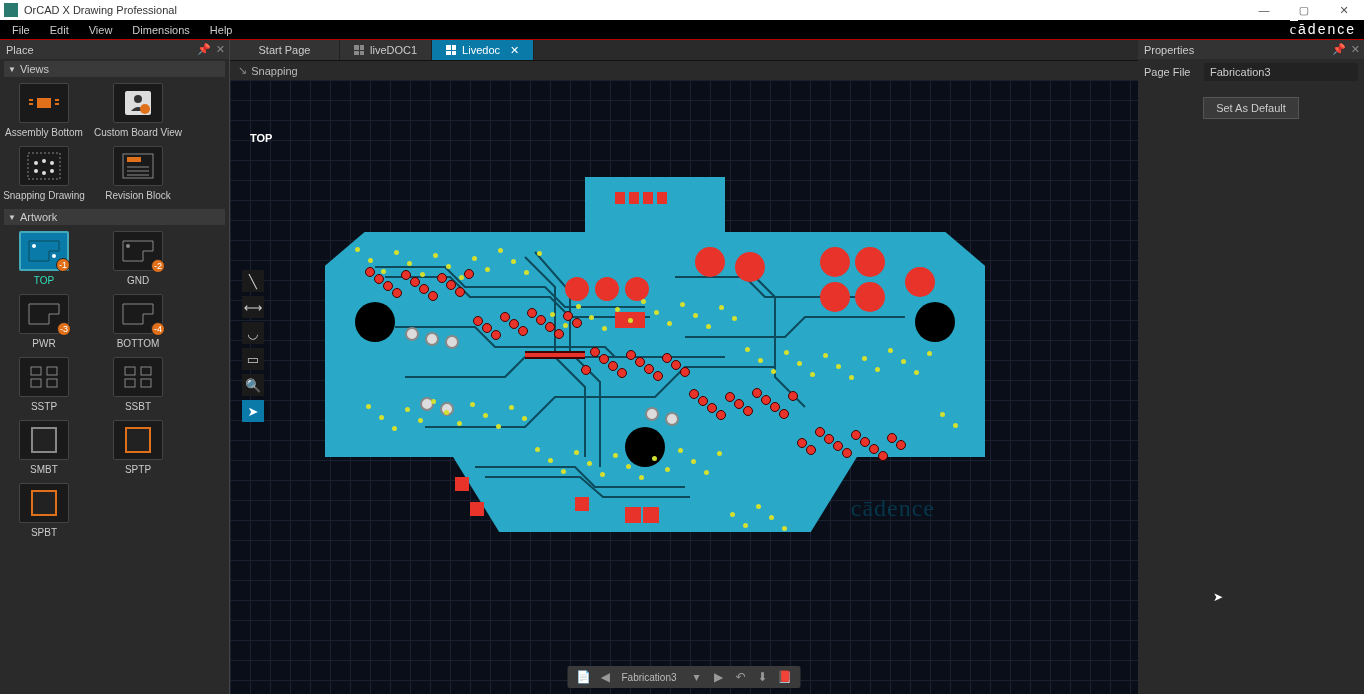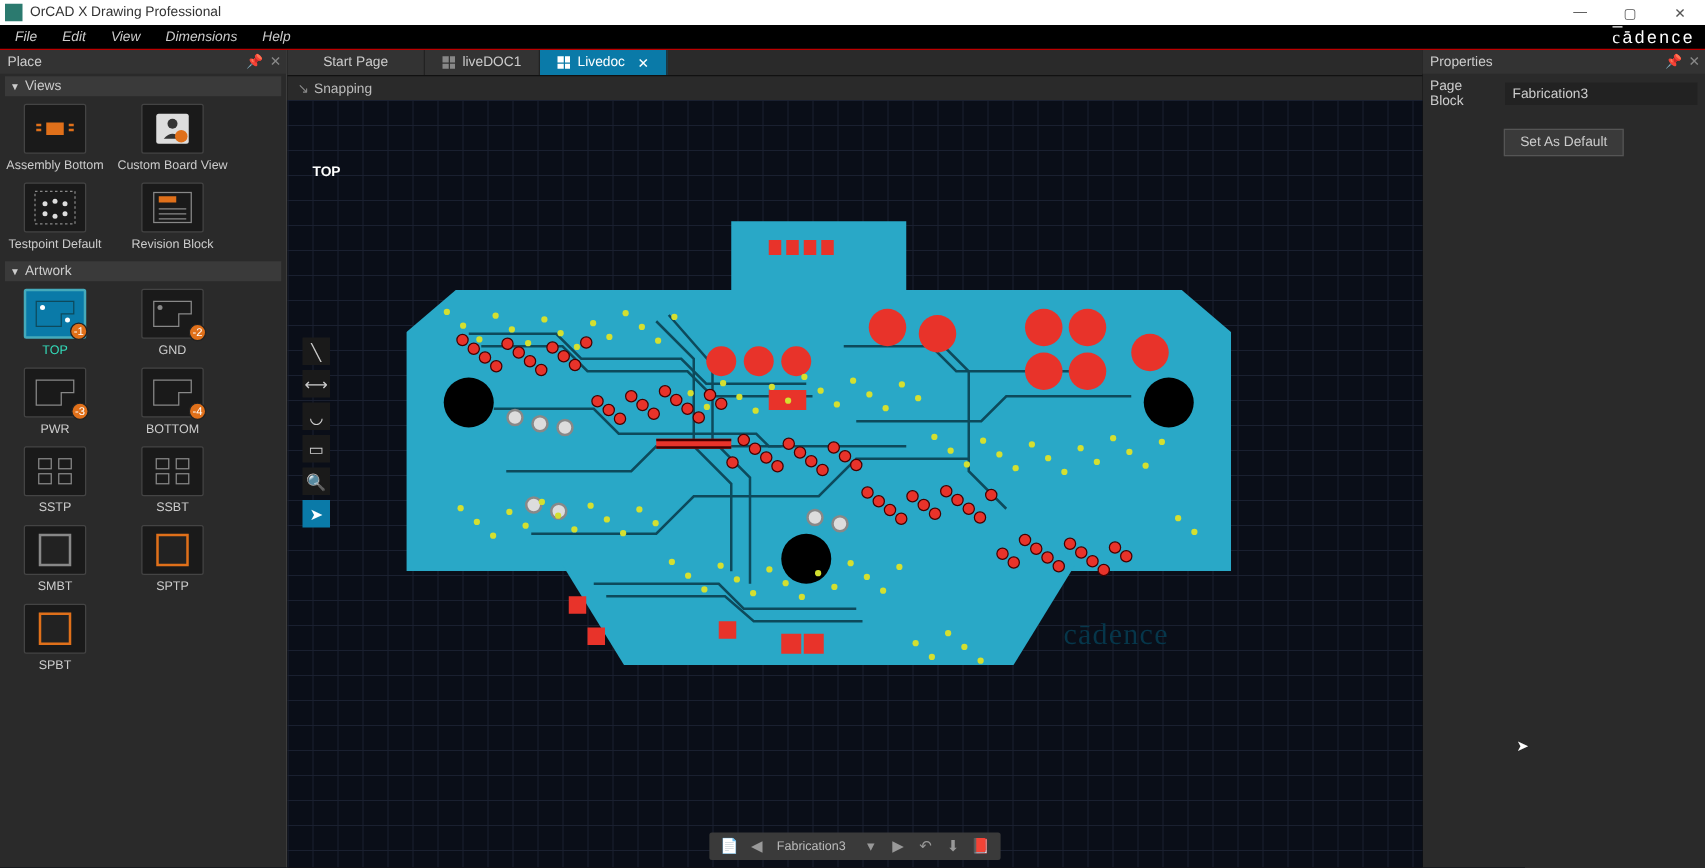--- a/index.html
+++ b/index.html
@@ -3,21 +3,21 @@
 <meta charset="utf-8">
 <style>
 * { margin: 0; padding: 0; box-sizing: border-box; font-family: 'Segoe UI', Arial, sans-serif; }
 body { width: 1364px; height: 694px; background: #1a1a1a; color: #ccc; font-size: 11px; overflow: hidden; display: flex; flex-direction: column; }
 .titlebar { height: 20px; background: #fff; color: #333; display: flex; align-items: center; padding: 0 4px; position: relative; }
 .titlebar-icon { width: 14px; height: 14px; background: #2b7a6f; margin-right: 6px; }
 .titlebar-text { font-size: 11px; }
 .winbtns { position: absolute; right: 0; top: 0; display: flex; }
 .winbtn { width: 40px; height: 20px; display: flex; align-items: center; justify-content: center; color: #555; }
 .menubar { height: 20px; background: #000; display: flex; align-items: center; padding: 0 2px; position: relative; border-bottom: 1px solid #b00; }
-.menu-item { padding: 2px 10px; color: #ccc; font-size: 11px; font-style: italic; }
+.menu-item { padding: 2px 10px; color: #ccc; font-size: 11px; }
 .logo { position: absolute; right: 8px; color: #fff; font-size: 14px; letter-spacing: 2px; font-family: Georgia, serif; }
 .logo::before { content: 'c'; border-top: 1px solid #fff; padding-top: 1px; }
 .main { flex: 1; display: flex; overflow: hidden; }
 .sidebar-left { width: 230px; background: #2a2a2a; display: flex; flex-direction: column; border-right: 1px solid #444; }
 .panel-header { height: 19px; background: #333; display: flex; align-items: center; padding: 0 6px; font-size: 11px; color: #ccc; position: relative; }
 .panel-header .pin { position: absolute; right: 18px; color: #888; }
 .panel-header .close { position: absolute; right: 4px; color: #888; }
 .section-header { height: 16px; background: #3a3a3a; display: flex; align-items: center; padding: 0 4px; font-size: 11px; color: #ccc; margin: 2px 4px 0 4px; }
 .section-header::before { content: '▼'; font-size: 8px; margin-right: 4px; }
 .thumb-grid { display: flex; flex-wrap: wrap; padding: 6px 4px; gap: 8px 14px; }
@@ -131,21 +131,21 @@
             <svg width="34" height="28" viewBox="0 0 34 28">
               <rect x="1" y="1" width="32" height="26" fill="none" stroke="#888" stroke-dasharray="2,2"></rect>
               <circle cx="9" cy="11" r="2" fill="#ddd"></circle>
               <circle cx="17" cy="9" r="2" fill="#ddd"></circle>
               <circle cx="25" cy="11" r="2" fill="#ddd"></circle>
               <circle cx="9" cy="19" r="2" fill="#ddd"></circle>
               <circle cx="17" cy="21" r="2" fill="#ddd"></circle>
               <circle cx="25" cy="19" r="2" fill="#ddd"></circle>
             </svg>
           </div>
-          <div class="thumb-label">Testpoint Default</div>
+          <div class="thumb-label">Snapping Drawing</div>
         </div>
       <div class="thumb-item">
           <div class="thumb-box">
             <svg width="34" height="28" viewBox="0 0 34 28">
               <rect x="2" y="2" width="30" height="24" fill="none" stroke="#888"></rect>
               <rect x="6" y="5" width="14" height="5" fill="#e0701a"></rect>
               <line x1="6" y1="15" x2="28" y2="15" stroke="#888"></line>
               <line x1="6" y1="19" x2="28" y2="19" stroke="#888"></line>
               <line x1="6" y1="23" x2="28" y2="23" stroke="#888"></line>
             </svg>
@@ -486,21 +486,21 @@
     </div>
   </div>
 
   <div class="sidebar-right">
     <div class="panel-header">
       <span>Properties</span>
       <span class="pin">📌</span>
       <span class="close">✕</span>
     </div>
     <div class="prop-row">
-      <div class="prop-label">Page Block</div>
+      <div class="prop-label">Page File</div>
       <input class="prop-input" value="Fabrication3" style="">
     </div>
     <div class="prop-row" style="justify-content:center;margin-top:8px">
       <button class="prop-btn">Set As Default</button>
     </div>
   </div>
 </div>
 
 <div class="cursor">➤</div>
 

